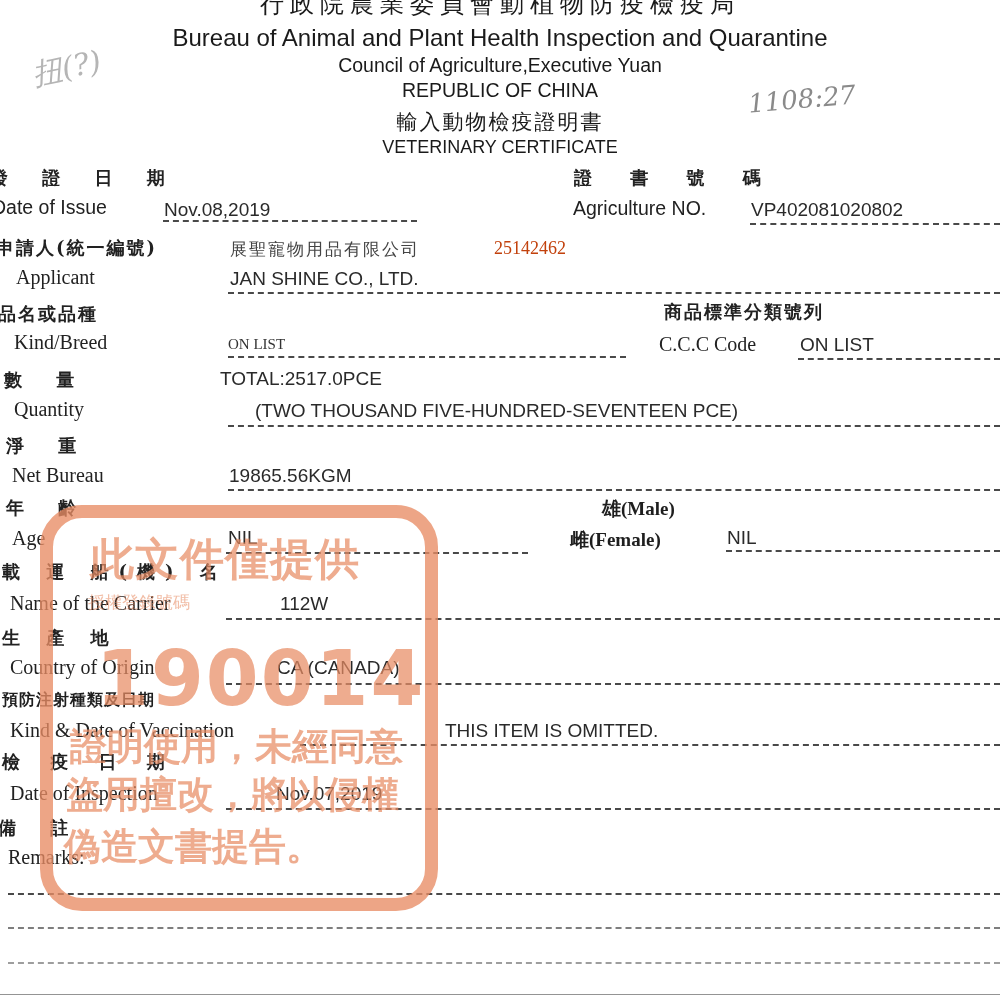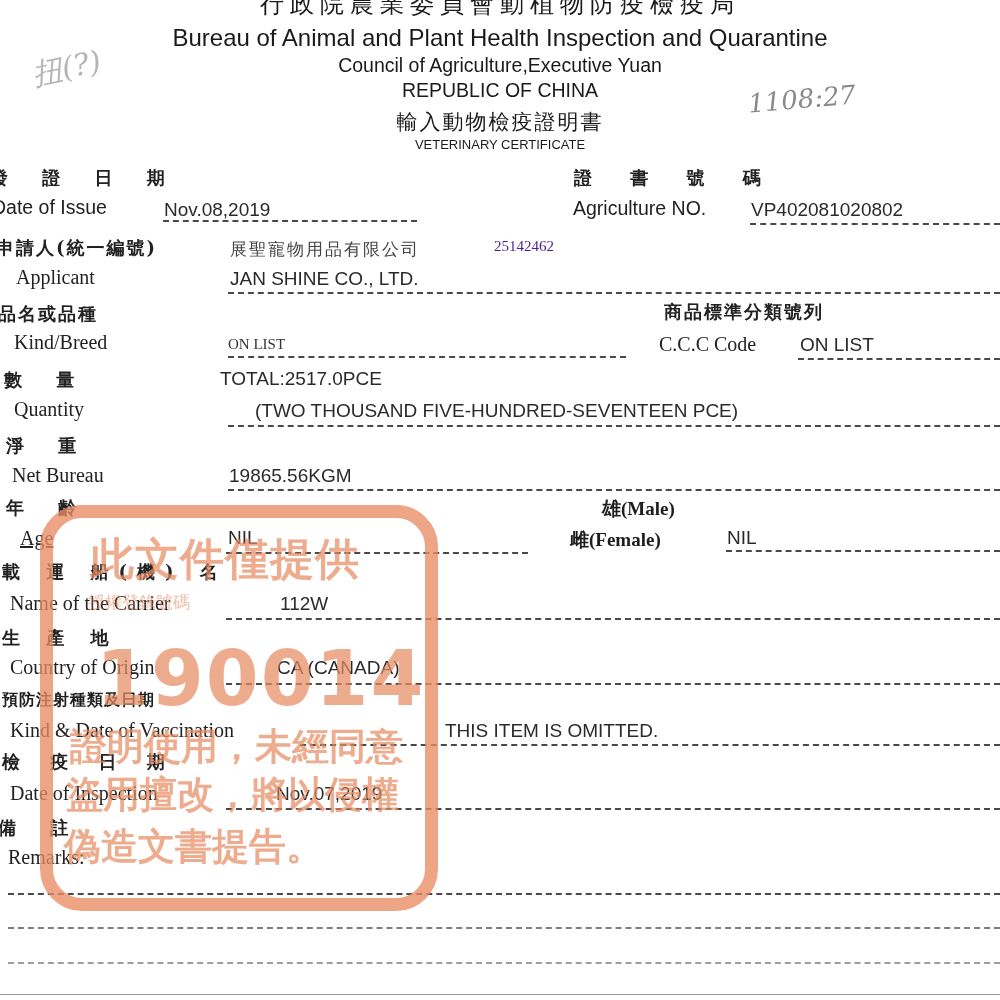--- a/index.html
+++ b/index.html
@@ -31,39 +31,39 @@
   }
 </style>
 </head>
 <body>
 
 <div class="abs hdr cjk" style="top:-12px;font-size:24px;letter-spacing:6px;">行政院農業委員會動植物防疫檢疫局</div>
 <div class="abs hdr sans" style="top:24px;font-size:24px;">Bureau of Animal and Plant Health Inspection and Quarantine</div>
 <div class="abs hdr sans" style="top:54px;font-size:19.5px;">Council of Agriculture,Executive Yuan</div>
 <div class="abs hdr sans" style="top:79px;font-size:19.5px;">REPUBLIC OF CHINA</div>
 <div class="abs hdr cjk" style="top:108px;font-size:21px;">輸入動物檢疫證明書</div>
-<div class="abs hdr sans" style="top:137px;font-size:13px;">VETERINARY CERTIFICATE</div>
+<div class="abs hdr sans" style="top:137px;font-size:18px;">VETERINARY CERTIFICATE</div>
 
 <div class="abs handwrite" style="left:32px;top:48px;font-size:30px;color:#b5b5b5;transform:rotate(-12deg);">扭(?)</div>
 <div class="abs handwrite" style="left:748px;top:84px;font-size:26px;transform:rotate(-5deg);">1108:27</div>
 
 <div class="abs lbl-cn cjk" style="left:-10px;top:166px;letter-spacing:14px;">發 證 日 期</div>
 <div class="abs lbl-en sans" style="left:-8px;top:196px;font-size:19.5px;">Date of Issue</div>
 <div class="abs val sans" style="left:164px;top:199px;">Nov.08,2019</div>
 <div class="rule" style="left:163px;top:220px;width:254px;"></div>
 
 <div class="abs lbl-cn cjk" style="left:574px;top:166px;letter-spacing:16px;">證 書 號 碼</div>
 <div class="abs lbl-en sans" style="left:573px;top:197px;font-size:19.5px;">Agriculture NO.</div>
 <div class="abs val sans" style="left:751px;top:199px;">VP402081020802</div>
 <div class="rule" style="left:750px;top:223px;width:250px;"></div>
 
 <div class="abs lbl-cn cjk" style="left:-4px;top:236px;">申請人(統一編號)</div>
 <div class="abs lbl-en serif" style="left:16px;top:266px;text-align:right;">Applicant</div>
 <div class="abs cjk" style="left:230px;top:238px;font-size:17px;color:#444;">展聖寵物用品有限公司</div>
-<div class="abs serif" style="left:494px;top:238px;font-size:15px;color:#4c1d95;">25142462</div>
+<div class="abs serif" style="left:494px;top:238px;font-size:18px;color:#c2410c;">25142462</div>
 <div class="abs val sans" style="left:230px;top:268px;">JAN SHINE CO., LTD.</div>
 <div class="rule" style="left:228px;top:292px;width:772px;"></div>
 
 <div class="abs lbl-cn cjk" style="left:-2px;top:302px;">品名或品種</div>
 <div class="abs lbl-en serif" style="left:14px;top:331px;">Kind/Breed</div>
 <div class="abs serif" style="left:228px;top:336px;font-size:15px;color:#333;">ON LIST</div>
 <div class="rule" style="left:228px;top:356px;width:398px;"></div>
 
 <div class="abs lbl-cn cjk" style="left:664px;top:300px;">商品標準分類號列</div>
 <div class="abs lbl-en serif" style="left:659px;top:333px;">C.C.C Code</div>
@@ -75,21 +75,21 @@
 <div class="abs val sans" style="left:220px;top:368px;">TOTAL:2517.0PCE</div>
 <div class="abs val sans" style="left:227px;top:400px;margin-left:28px;">(TWO THOUSAND FIVE-HUNDRED-SEVENTEEN PCE)</div>
 <div class="rule" style="left:228px;top:425px;width:772px;"></div>
 
 <div class="abs lbl-cn cjk" style="left:6px;top:434px;letter-spacing:14px;">淨    重</div>
 <div class="abs lbl-en serif" style="left:12px;top:464px;">Net Bureau</div>
 <div class="abs val sans" style="left:229px;top:465px;">19865.56KGM</div>
 <div class="rule" style="left:228px;top:489px;width:772px;"></div>
 
 <div class="abs lbl-cn cjk" style="left:6px;top:496px;letter-spacing:14px;">年    齡</div>
-<div class="abs lbl-en serif" style="left:20px;top:527px;text-decoration:underline;">Age</div>
+<div class="abs lbl-en serif" style="left:12px;top:527px;">Age</div>
 <div class="abs val sans" style="left:228px;top:527px;">NIL</div>
 <div class="rule" style="left:226px;top:552px;width:302px;"></div>
 
 <div class="abs serif" style="left:570px;top:496px;font-size:19px;font-weight:bold;margin-left:32px;">雄(Male)</div>
 <div class="abs serif" style="left:570px;top:527px;font-size:19px;font-weight:bold;">雌(Female)</div>
 <div class="abs val sans" style="left:727px;top:527px;">NIL</div>
 <div class="rule" style="left:726px;top:550px;width:274px;"></div>
 
 <div class="abs lbl-cn cjk" style="left:2px;top:560px;letter-spacing:10px;">載 運 船(機) 名</div>
 <div class="abs lbl-en serif" style="left:10px;top:592px;">Name of the Carrier</div>

